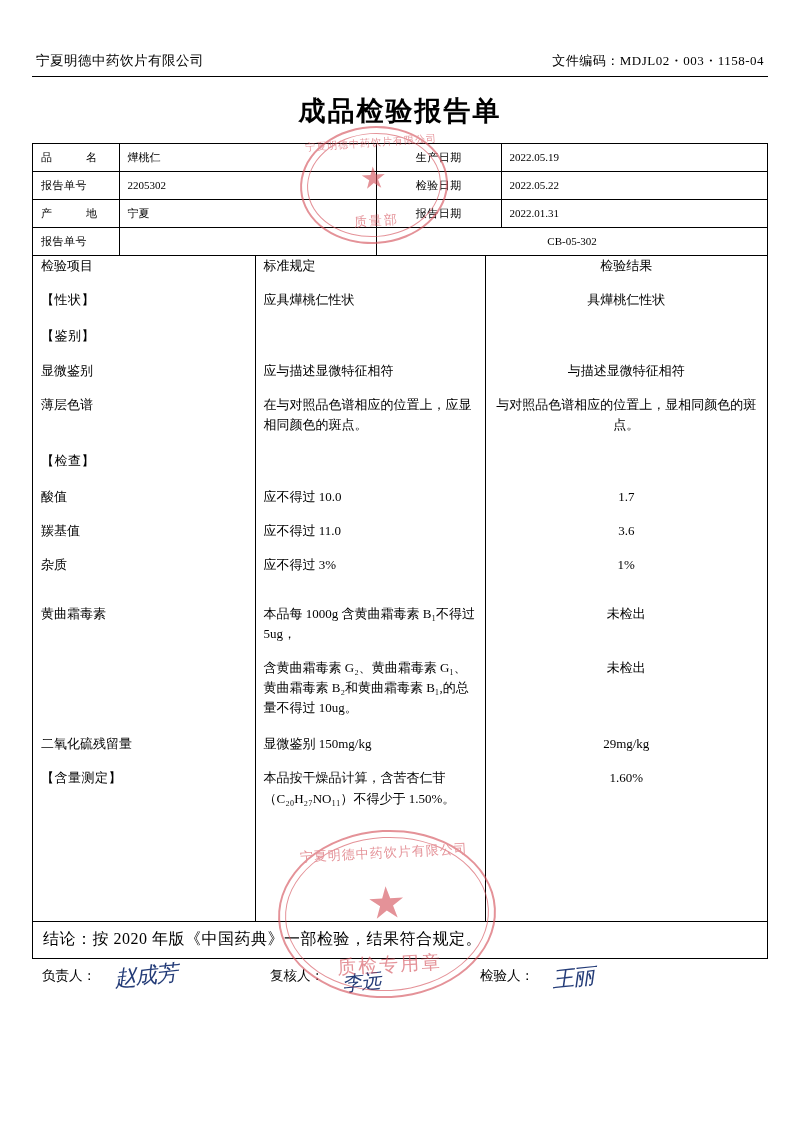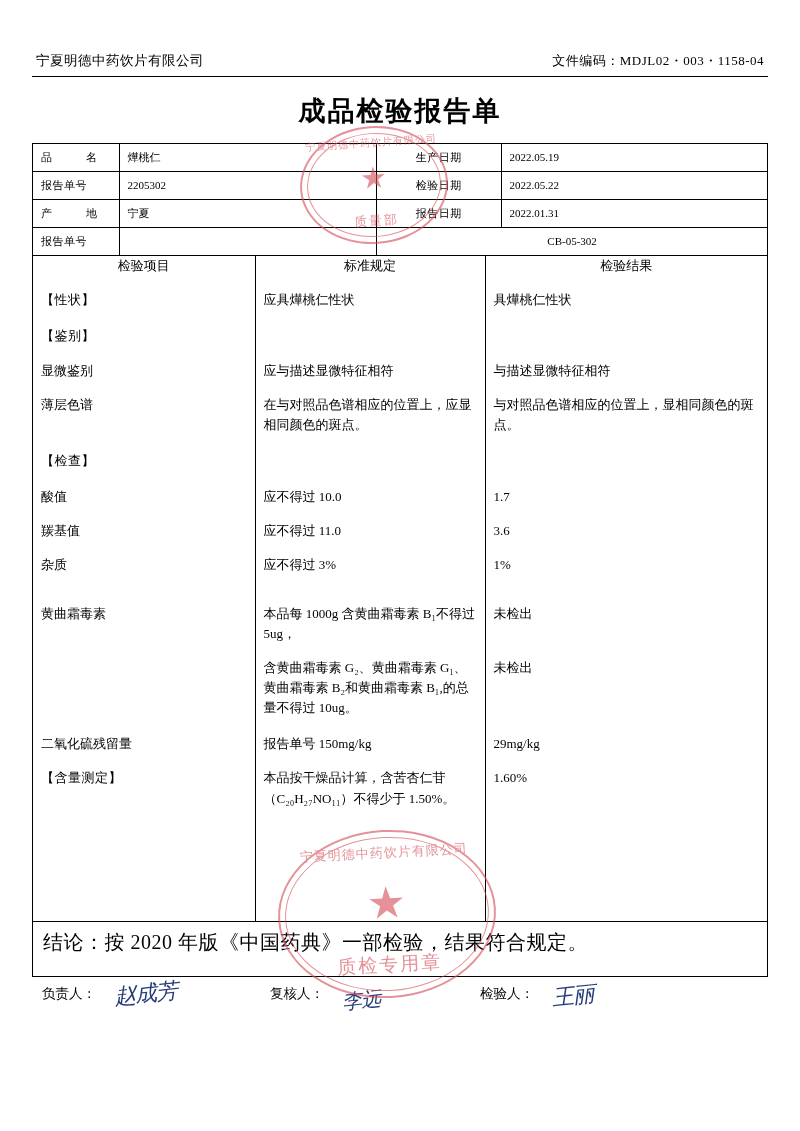--- a/index.html
+++ b/index.html
@@ -81,36 +81,36 @@
     border-right: 1px solid #000;
     border-bottom: 1px solid #000;
     position: relative;
   }
   .items-head td {
     padding-top: 8px;
     padding-bottom: 10px;
   }
   .col-a { width: 222px; border-right: 1px solid #000 !important; }
   .col-b { width: 230px; border-right: 1px solid #000 !important; }
-  .col-c { width: auto; }
+  .col-c { width: auto; text-align: center; }
   .head-a, .head-b, .head-c { }
-  .head-a { text-align: center; padding-left: 8px; }
-  .head-b { text-align: center; }
+  .head-a { text-align: left; padding-left: 8px; }
+  .head-b { }
   .head-c { text-align: center; }
   .sp-row td { height: 14px; }
   .gap td { height: 16px; }
   .section { letter-spacing: 0.5px; margin-top: 44px; }
 
   
   .conclusion {
     border-left: 1px solid #000;
     border-right: 1px solid #000;
     border-bottom: 1px solid #000;
-    font-size: 20px;
-    padding: 7px 10px 20px 10px;
+    font-size: 16px;
+    padding: 7px 10px 8px 10px;
     letter-spacing: 0.5px;
   }
   
   .sig {
     display: flex;
     font-size: 13.5px;
     padding: 8px 10px 0 10px;
     position: relative;
   }
   .sig .cell { position: relative; }
@@ -350,21 +350,21 @@
         <td class="col-c">未检出</td>
       </tr>
       <tr class="gap">
             <td class="col-a"></td>
             <td class="col-b"></td>
             <td class="col-c"></td>
           </tr>
 
       <tr>
         <td class="col-a">二氧化硫残留量</td>
-        <td class="col-b">报告单号 150mg/kg</td>
+        <td class="col-b">显微鉴别 150mg/kg</td>
         <td class="col-c">29mg/kg</td>
       </tr>
       <tr class="sp-row">
             <td class="col-a"></td>
             <td class="col-b"></td>
             <td class="col-c"></td>
           </tr>
 
       <tr>
         <td class="col-a section">【含量测定】</td>

